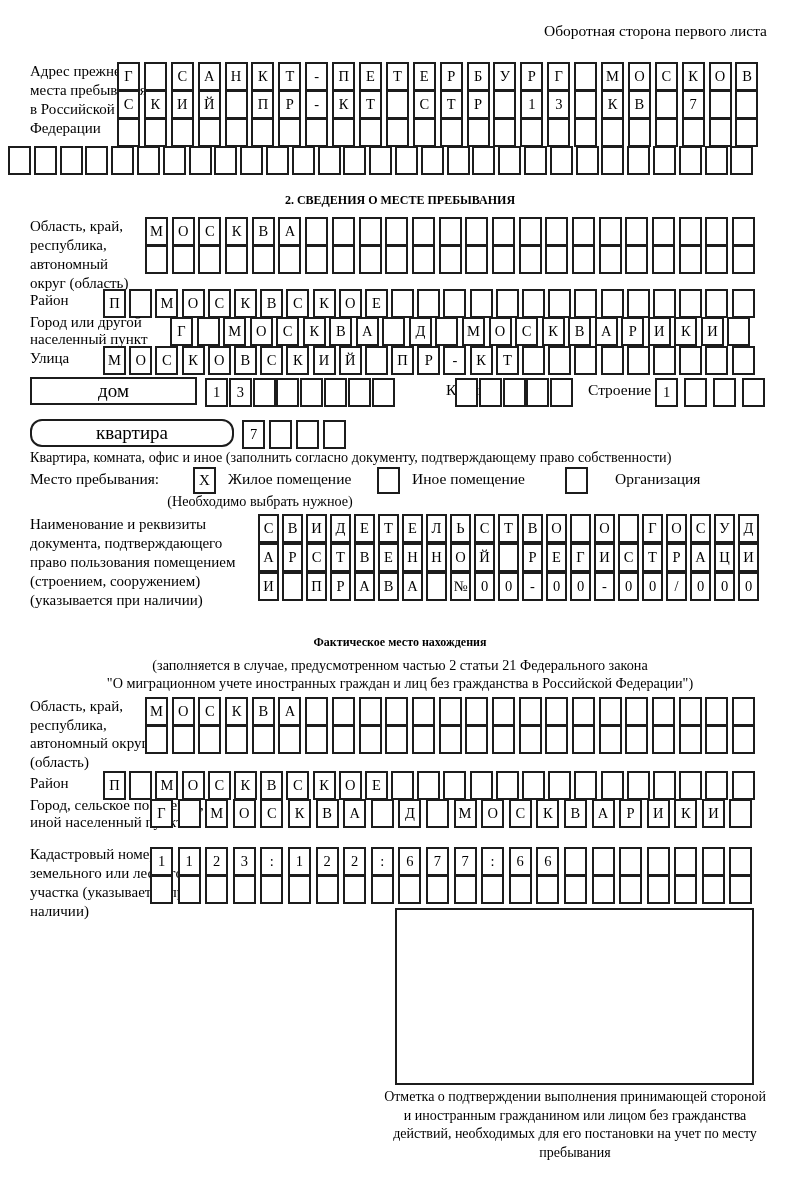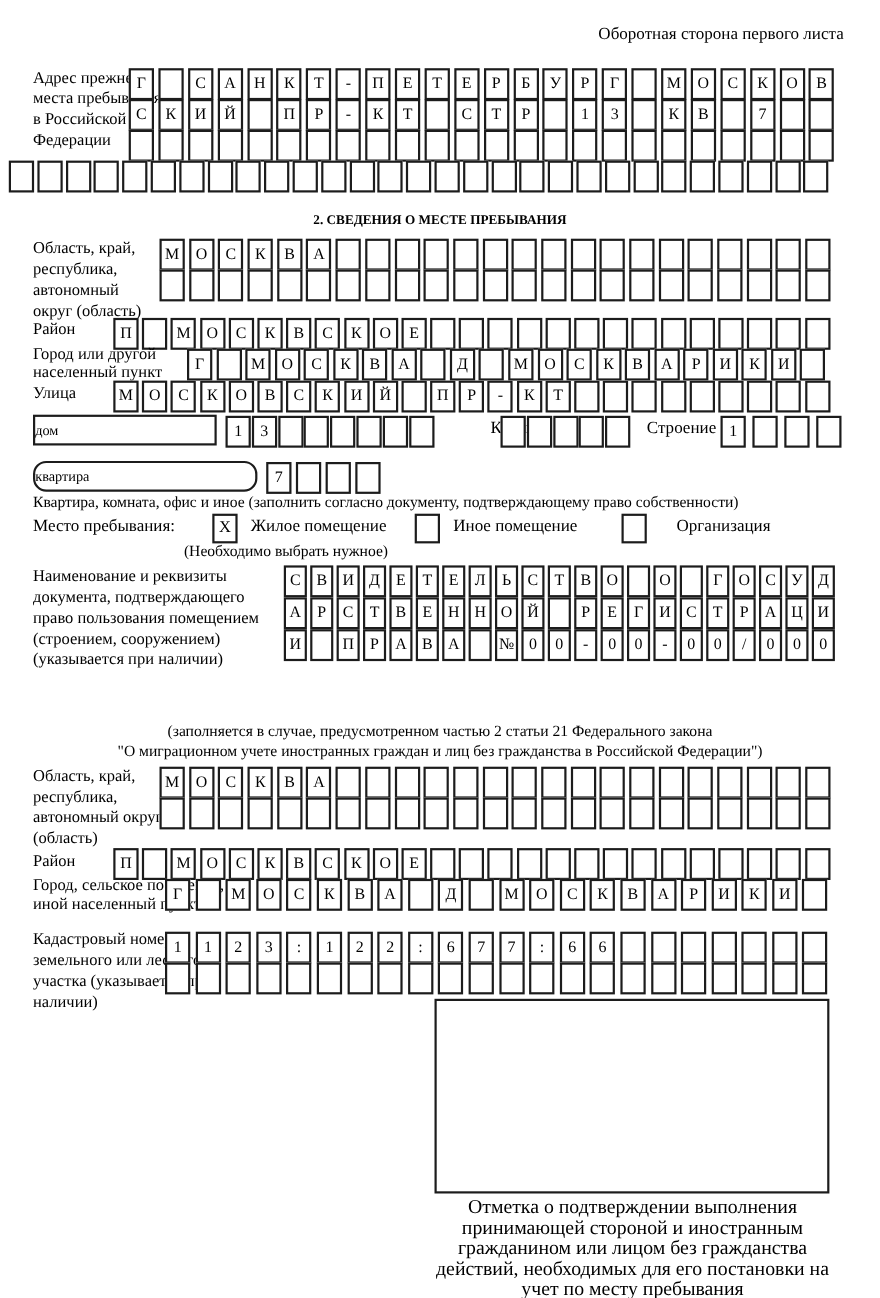--- a/index.html
+++ b/index.html
@@ -22,29 +22,29 @@
   .row.g29 { gap:2.8px; }
   .row.g22 { gap:4.6px; }
   .row.g22b{ gap:3.55px; }
   .row.g21 { gap:3.0px; }
   .row.g21 .cell { width:17px; }
   .row.tight { gap:0.8px; }
   .row.wideg { gap:6px; }
   .row.kv   { gap:4px; }
   .fieldbox {
     position:absolute; border:2px solid #1c1c1c; height:24px; line-height:24px;
-    font-size:13px; background:#fff;
+    text-align:center; font-size:19px; background:#fff;
   }
   .chk {
     position:absolute; width:19px; height:23px; border:2px solid #1c1c1c;
     text-align:center; line-height:23px; font-size:15px; background:#fff;
   }
   .chklbl { position:absolute; font-size:15.5px; }
   .stamp  { position:absolute; border:2px solid #1c1c1c; background:#fff; }
-  .stampcap { position:absolute; font-size:18px; line-height:18.5px; text-align:center; }
+  .stampcap { position:absolute; font-size:14px; line-height:18.5px; text-align:center; }
 </style>
 </head>
 <body>
 
 <div class="page">
 
   <div class="hnote">Оборотная сторона первого листа</div>
 
   <div class="lbl" style="left:30px; top:62px; width:122px;">Адрес прежнего места пребывания в Российской Федерации</div>
   <div class="row" style="left:117px; top:62px;">
@@ -404,20 +404,21 @@
       <span class="cell">0</span>
       <span class="cell">-</span>
       <span class="cell">0</span>
       <span class="cell">0</span>
       <span class="cell">/</span>
       <span class="cell">0</span>
       <span class="cell">0</span>
       <span class="cell">0</span>
     </div>
 
+  <div class="title" style="top:635px;">Фактическое место нахождения</div>
   <div class="cap center" style="top:657px;">(заполняется в случае, предусмотренном частью 2 статьи 21 Федерального закона</div>
   <div class="cap center" style="top:675px;">"О миграционном учете иностранных граждан и лиц без гражданства в Российской Федерации")</div>
 
   <div class="lbl" style="left:30px; top:697px; width:130px; line-height:18.5px;">Область, край, республика, автономный округ (область)</div>
   <div class="row g23" style="left:145px; top:697px;">
       <span class="cell">М</span>
       <span class="cell">О</span>
       <span class="cell">С</span>
       <span class="cell">К</span>
       <span class="cell">В</span>

